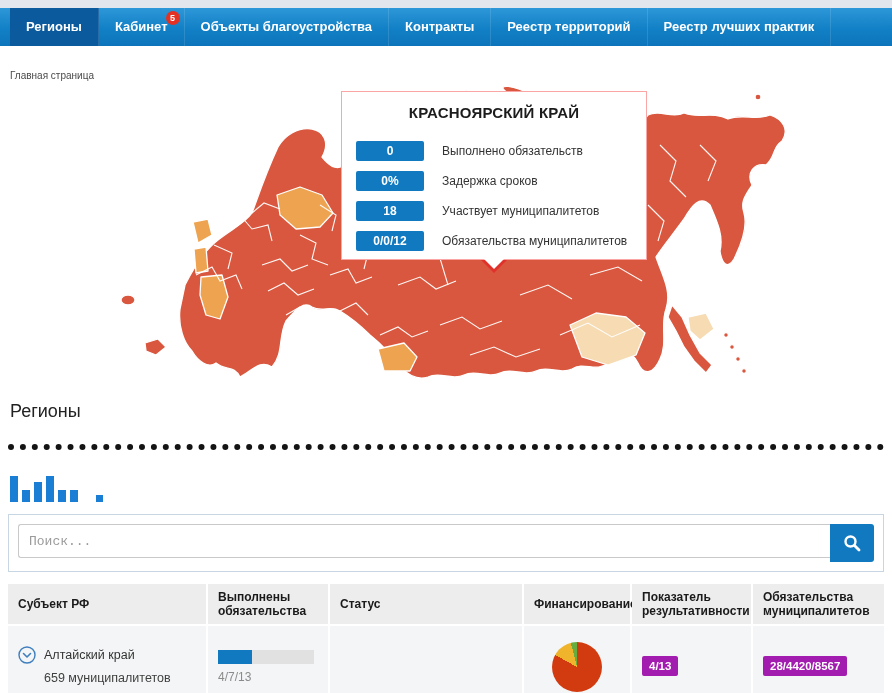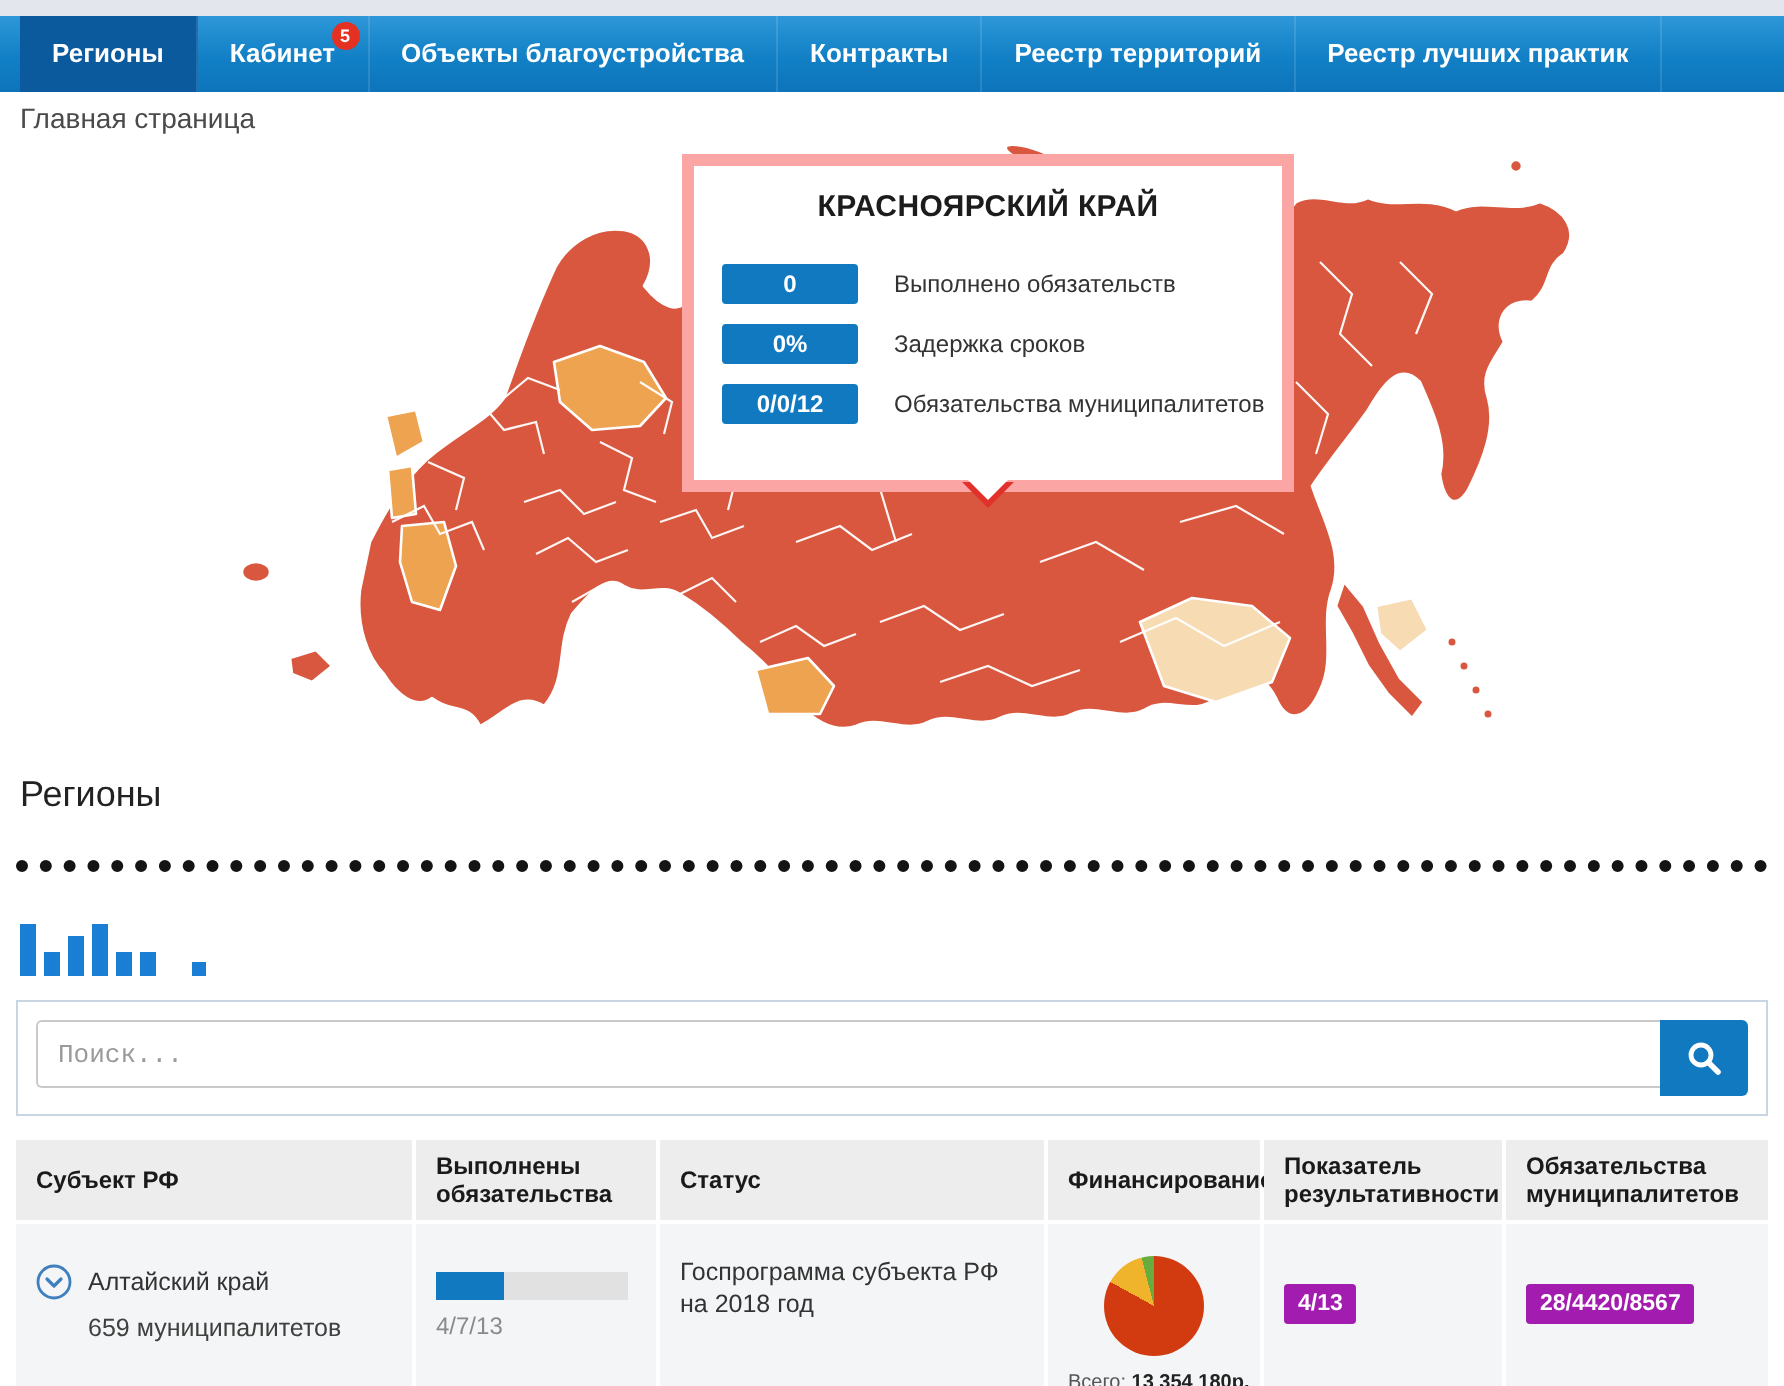--- a/index.html
+++ b/index.html
@@ -11,28 +11,28 @@
   .nav { height:38px; background:linear-gradient(180deg,#2d97d8 0%,#1280c6 55%,#0d74ba 100%);
          display:flex; align-items:stretch; padding-left:10px; }
   .nav-item { color:#fff; font-size:13px; font-weight:bold; line-height:38px;
               padding:0 16px; cursor:pointer; position:relative;
               border-right:1px solid rgba(255,255,255,.12); white-space:nowrap; }
   .nav-item.active { background:#0a5a9d; }
   .nav-badge { position:absolute; top:3px; right:4px; background:#e53122; color:#fff;
                font-size:9px; font-weight:bold; width:14px; height:14px; border-radius:50%;
                line-height:14px; text-align:center; }
 
-  .breadcrumb { padding:5px 10px 4px; font-size:14px; color:#4a4a4a; }
+  .breadcrumb { padding:24px 10px 4px; font-size:10px; color:#4a4a4a; }
 
   
   .map-wrap { position:relative; height:312px; }
   .map-wrap svg { position:absolute; left:0; top:0; }
 
   .tooltip { position:absolute; left:341px; top:6px; width:306px; height:169px;
-             background:#fff; border:6px solid #fca5a5; z-index:5; }
+             background:#fff; border:1px solid #fca5a5; z-index:5; }
   .tt-title { margin-top:12px; text-align:center; font-size:15px; font-weight:bold;
               color:#1c1c1c; letter-spacing:.2px; }
   .tt-rows { margin:20px 0 0 14px; }
   .tt-row { display:flex; align-items:center; height:20px; margin-bottom:10px; }
   .tt-badge { width:68px; background:#1079c0; color:#fff; font-weight:bold; font-size:12px;
               text-align:center; padding:3px 0; border-radius:2px; }
   .tt-label { margin-left:18px; font-size:12px; color:#333; }
   .tt-arrow-red { position:absolute; left:50%; bottom:-14px; margin-left:-13px; width:0; height:0;
               border-left:13px solid transparent; border-right:13px solid transparent;
               border-top:13px solid #e0312b; }
@@ -184,20 +184,24 @@
     <div class="tt-rows">
       <div class="tt-row">
         <span class="tt-badge">0</span>
         <span class="tt-label">Выполнено обязательств</span>
       </div>
       <div class="tt-row">
         <span class="tt-badge">0%</span>
         <span class="tt-label">Задержка сроков</span>
       </div>
       <div class="tt-row">
+        <span class="tt-badge">18</span>
+        <span class="tt-label">Участвует муниципалитетов</span>
+      </div>
+      <div class="tt-row">
         <span class="tt-badge">0/0/12</span>
         <span class="tt-label">Обязательства муниципалитетов</span>
       </div>
     </div>
     <div class="tt-arrow-red"></div>
     <div class="tt-arrow-white"></div>
   </div>
 </div>
 
 <h2 class="section-title">Регионы</h2>
@@ -246,21 +250,20 @@
   </div>
 
   <div class="cell">
     <div class="bar-track">
       <div class="bar-fill" style="width: 35%;"></div>
     </div>
     <div class="bar-label">4/7/13</div>
   </div>
 
   <div class="cell">
-    <div class="status-text">Госпрограмма субъекта РФ на 2018 год</div>
   </div>
 
   <div class="cell">
     <div class="pie" style="background: conic-gradient(rgb(210, 59, 16) 0deg, rgb(210, 59, 16) 298.8deg, rgb(240, 179, 44) 298.8deg, rgb(240, 179, 44) 345.6deg, rgb(102, 172, 62) 345.6deg, rgb(102, 172, 62) 360deg);"></div>
     <div class="pie-caption">
       <span>Всего:</span>
       <b>13 354 180р.</b>
     </div>
   </div>
 

